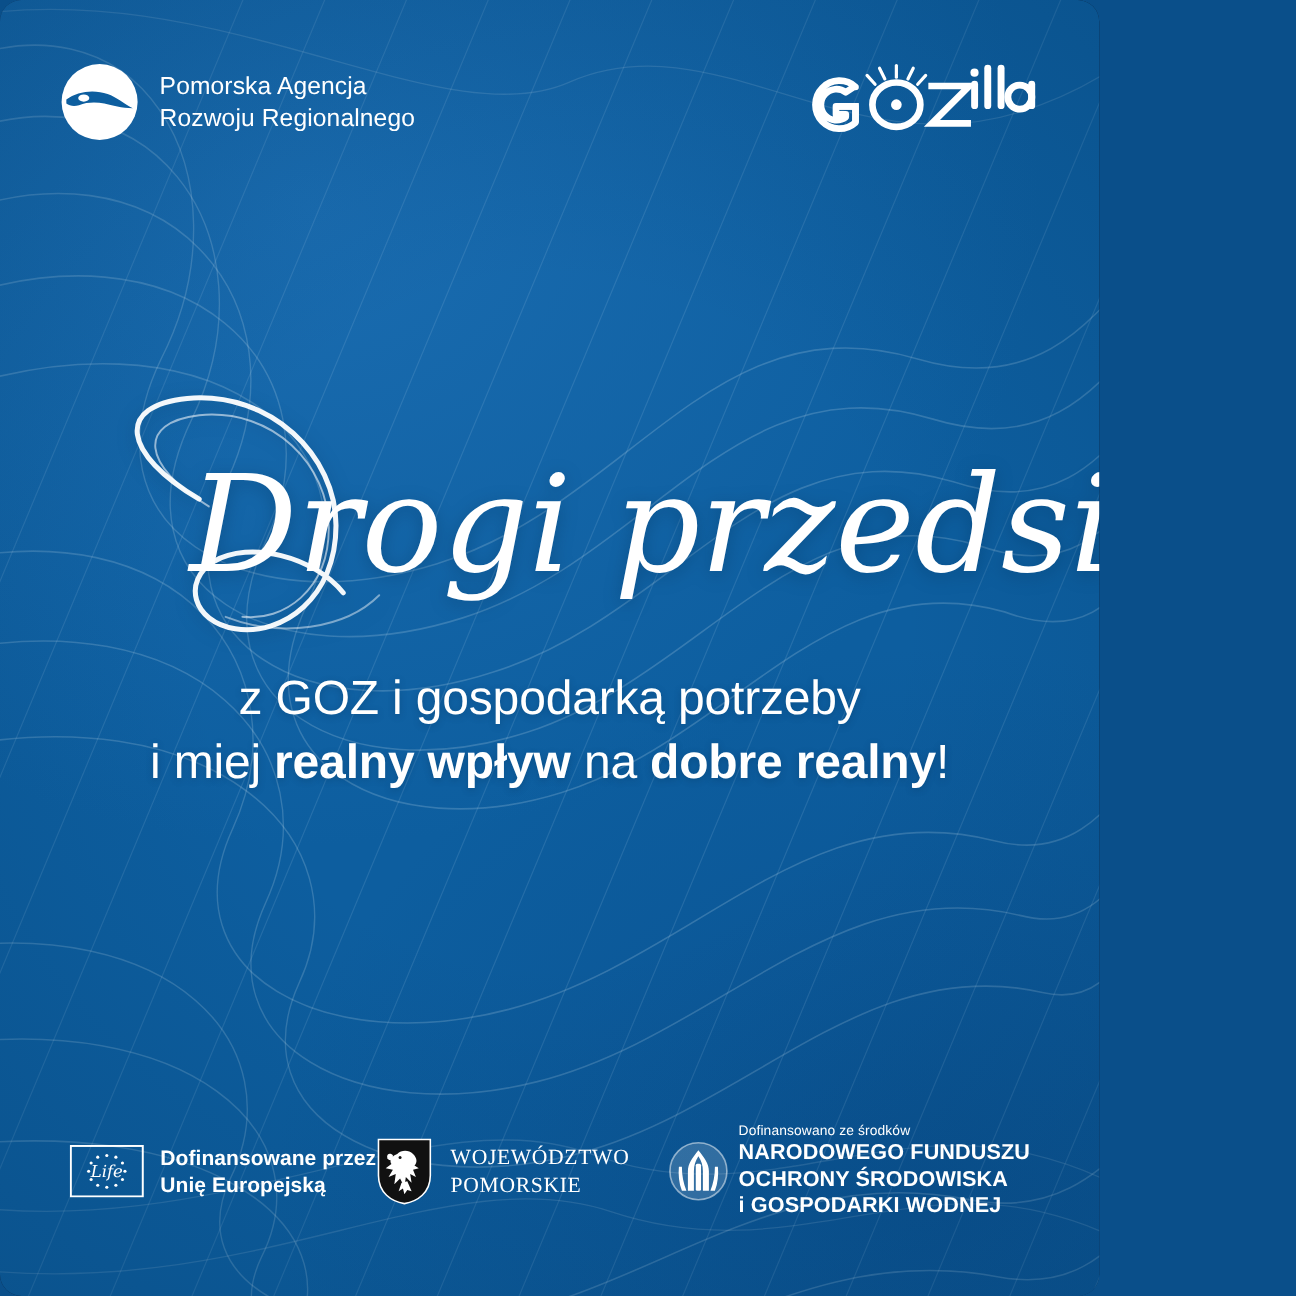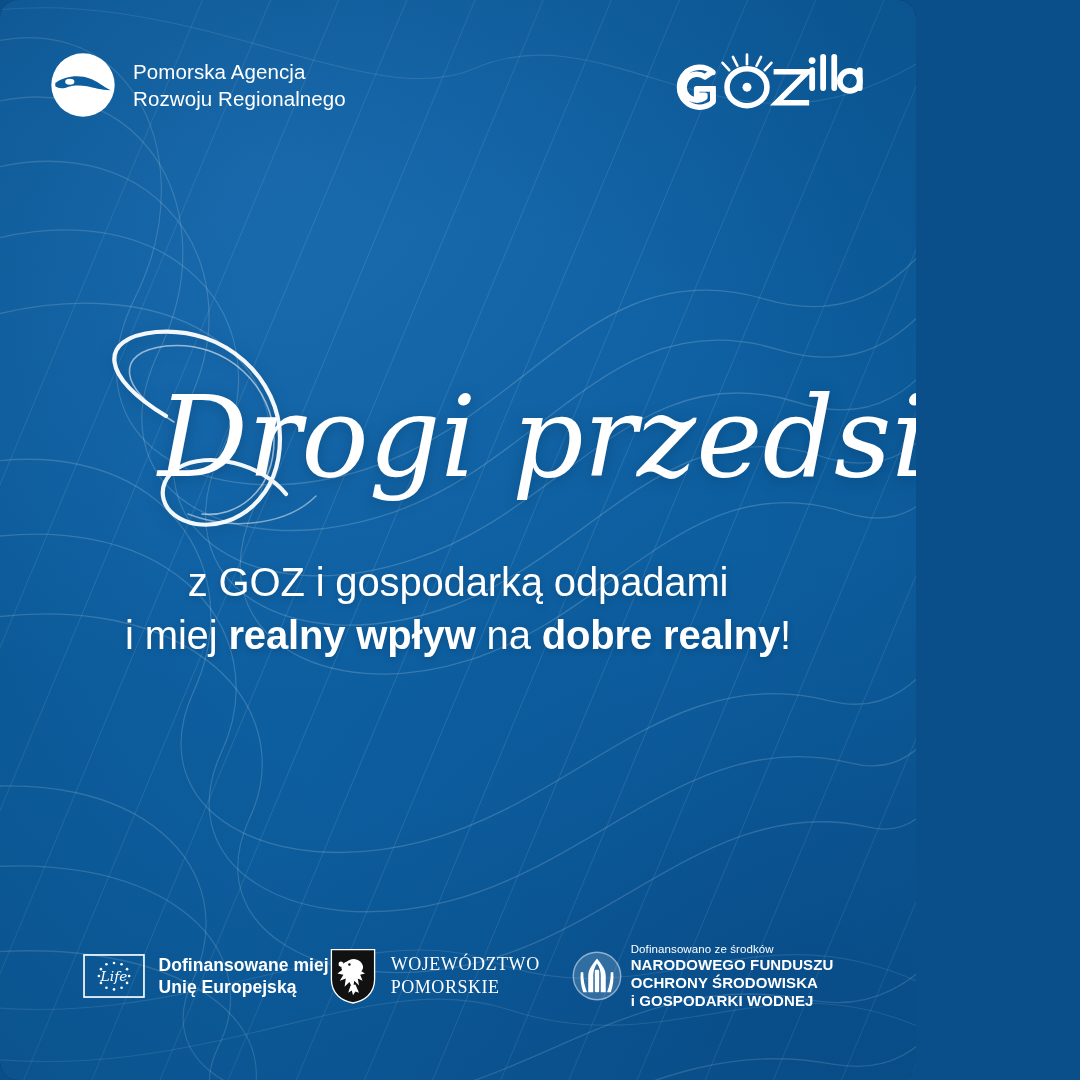--- a/index.html
+++ b/index.html
@@ -160,21 +160,21 @@
   .nf-mark { width: 50px; height: 50px; flex: 0 0 auto; }
   .nf-text { line-height: 1.22; }
   .nf-line1 {
     display: block;
     font-size: 11.5px;
     font-weight: 400;
     letter-spacing: 0.1px;
   }
   .nf-line2 {
     display: block;
-    font-size: 15px;
+    font-size: 18px;
     font-weight: 700;
     letter-spacing: 0.1px;
     white-space: pre-line;
   }
 </style>
 </head>
 <body>
 
 <div class="poster">
 
@@ -292,21 +292,21 @@
         <path d="M126 104 C 70 70, 66 34, 118 28 C 180 22, 226 70, 226 122
                  C 226 174, 188 200, 154 196" stroke-width="1.6" stroke-opacity="0.55"></path>
         <path d="M140 196 C 186 214, 240 206, 268 178" stroke-width="1.6" stroke-opacity="0.45"></path>
       </g>
 
       <text class="script-text" x="110" y="158" font-size="112">Drogi przedsiębiorco</text>
     </svg>
   </div>
 
   <div class="body-copy">
-    <span class="ln">z GOZ i gospodarką odpadami</span>
+    <span class="ln">z GOZ i gospodarką potrzeby</span>
     <span class="ln"><span>i miej </span><b>realny wpływ</b><span> na </span><b>dobre realny</b><span>!</span></span>
   </div>
 
   <div class="footer">
 
     <div class="flogo flogo-eu">
       <svg class="eu-flag" viewBox="0 0 90 64" aria-hidden="true">
         <rect x="1.4" y="1.4" width="87.2" height="61.2" fill="none" stroke="#ffffff" stroke-width="2.4"></rect>
         <g fill="#ffffff">
           <g id="stars">
@@ -319,21 +319,21 @@
             <circle cx="45" cy="51.5" r="1.9"></circle>
             <circle cx="34" cy="49" r="1.9"></circle>
             <circle cx="26" cy="42" r="1.9"></circle>
             <circle cx="23" cy="32" r="1.9"></circle>
             <circle cx="26" cy="22" r="1.9"></circle>
             <circle cx="34" cy="15" r="1.9"></circle>
           </g>
         </g>
         <text x="45" y="39" text-anchor="middle" font-size="20" font-family="DejaVu Serif, serif" font-style="italic" fill="#ffffff">Life</text>
       </svg>
-      <div class="eu-text">Dofinansowane miej
+      <div class="eu-text">Dofinansowane przez
 Unię Europejską</div>
     </div>
 
     <div class="flogo flogo-wp">
       <svg class="wp-shield" viewBox="0 0 80 96" aria-hidden="true">
         <path d="M4 4 L76 4 L76 54 C76 78, 58 90, 40 93 C22 90, 4 78, 4 54 Z" fill="#111111" stroke="#ffffff" stroke-width="2.2"></path>
 
         <g fill="#ffffff">
           <path d="M30 24 C36 18, 46 18, 52 24 C58 30, 58 36, 54 40
                    L60 44 L52 46 L56 56 L48 52 L50 64 L42 56

